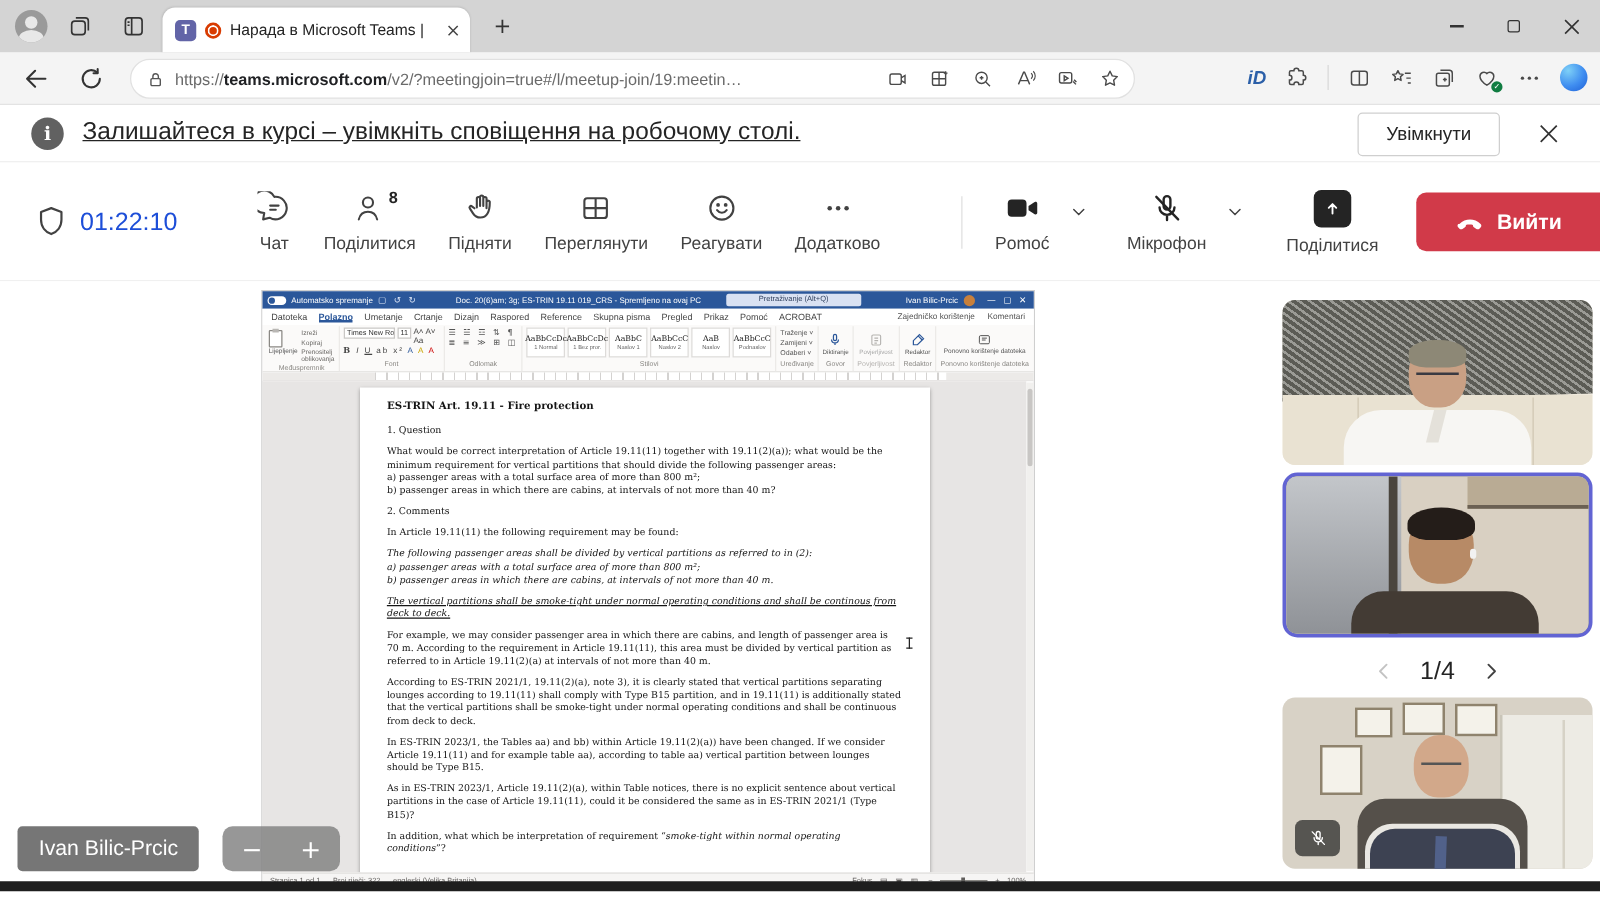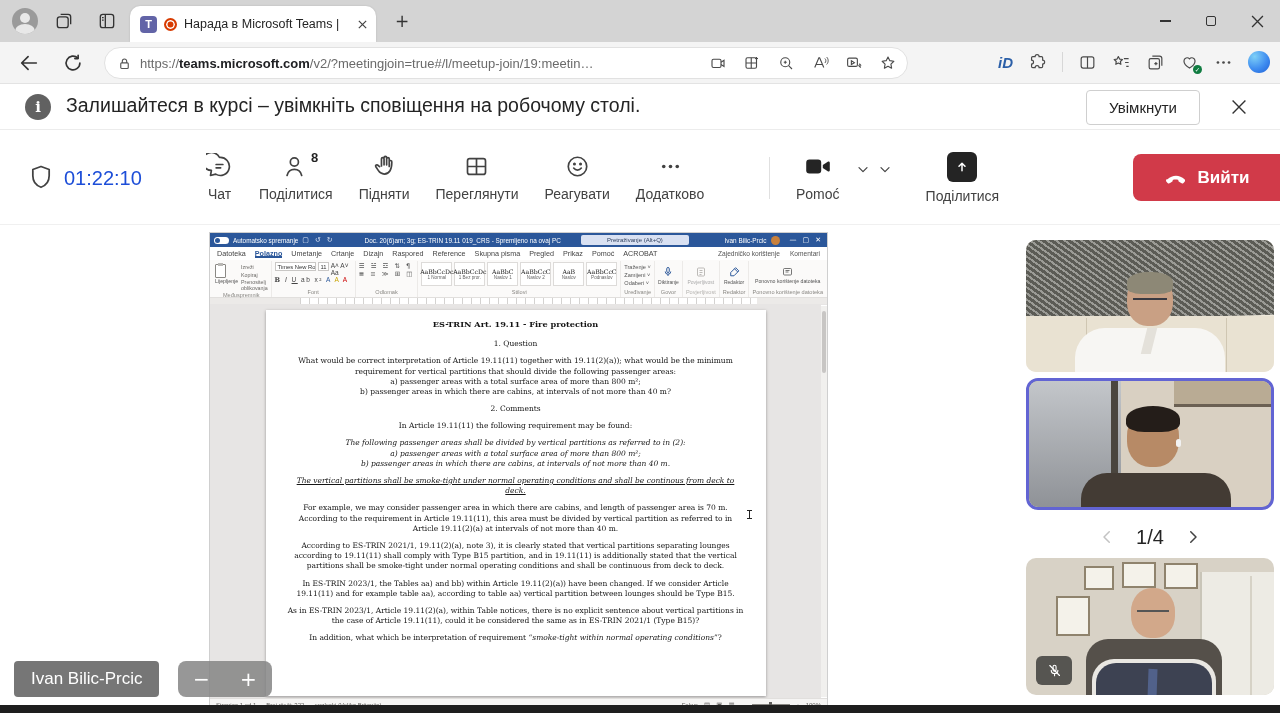--- a/index.html
+++ b/index.html
@@ -38,21 +38,21 @@
   .vdiv{width:1px;height:20px;background:#d7d7d7;}
   .id-ico{font-size:15px;font-weight:bold;font-style:italic;color:#2b5fa8;}
   .copilot{width:22px;height:22px;border-radius:50%;background:radial-gradient(circle at 30% 25%,#7ed0f7,#3f8df0 55%,#1e5fd6);}
   .ess{position:relative;}
   .ess .chk{position:absolute;right:-3px;bottom:-2px;width:9px;height:9px;border-radius:50%;background:#107c41;color:#fff;font-size:6.5px;line-height:9px;text-align:center;}
 
   
   .banner{position:absolute;top:85px;left:0;right:0;height:45px;background:#fff;border-bottom:1px solid #ececec;}
   .info-circ{position:absolute;left:25px;top:9px;width:26px;height:26px;border-radius:50%;background:#616161;color:#fff;
     font-size:15px;font-weight:bold;display:flex;align-items:center;justify-content:center;font-family:"DejaVu Serif",serif;}
-  .banner-text{position:absolute;left:66px;top:9px;font-size:19.5px;color:#242424;}
+  .banner-text{position:absolute;left:66px;top:9px;font-size:19.5px;color:#242424;text-decoration:underline;}
   .banner-btn{position:absolute;right:80px;top:5px;height:35px;padding:0 22px;background:#fff;border:1px solid #cfcfcf;border-radius:4px;
     font-size:15px;color:#242424;display:flex;align-items:center;}
   .banner-close{position:absolute;right:30px;top:11px;width:22px;height:22px;}
 
   
   .teamsbar{position:absolute;top:130px;left:0;right:0;height:95px;background:#fff;border-bottom:1px solid #f0f0f0;}
   .shield{position:absolute;left:27px;top:33px;}
   .timer{position:absolute;left:64px;top:37px;font-size:20px;color:#1d4ed8;}
   .tcenter{position:absolute;left:193px;top:0;height:95px;display:flex;align-items:center;}
   .tbtn{display:flex;flex-direction:column;align-items:center;gap:6px;padding:0 13px;}
@@ -105,22 +105,22 @@
   .stylecard .sn{font-size:4.6px;color:#666;white-space:nowrap;}
   .editlist{display:flex;flex-direction:column;gap:2px;font-size:5.6px;color:#555;margin-top:2px;}
   .bigico{display:flex;flex-direction:column;align-items:center;justify-content:center;flex:1;}
   .ruse{font-size:5.2px;color:#555;text-align:center;line-height:1.2;}
   .wruler{height:7px;background:#fff;border-bottom:1px solid #e7e5e4;position:relative;}
   .wruler .ticks{position:absolute;left:90px;right:70px;top:0;bottom:0;
     background:repeating-linear-gradient(90deg,#c9c7c5 0 1px,transparent 1px 9px);opacity:.8;}
   .wruler .mgl{position:absolute;left:0;top:0;bottom:0;width:90px;background:#eceae8;}
   .wruler .mgr{position:absolute;right:0;top:0;bottom:0;width:70px;background:#eceae8;}
   .wdoc{position:absolute;top:72px;bottom:12px;left:0;right:6px;background:#e7e5e4;overflow:hidden;}
-  .page{position:relative;width:500px;margin:5px auto 0;background:#fff;box-shadow:0 1px 3px rgba(0,0,0,.35);
-    padding:9px 22px 14px;min-height:386px;font-family:"DejaVu Serif",serif;font-size:7.5px;line-height:1.36;color:#151515;text-align:center;}
+  .page{position:relative;width:456px;margin:5px auto 0;background:#fff;box-shadow:0 1px 3px rgba(0,0,0,.35);
+    padding:9px 22px 14px;min-height:386px;font-family:"DejaVu Serif",serif;font-size:7.5px;line-height:1.36;color:#151515;}
   .para{margin:0 0 7px;}
   .p-bold{font-weight:bold;font-size:8.2px;margin-bottom:9px;}
   .p-italic{font-style:italic;}
   .p-iu{font-style:italic;text-decoration:underline;}
   .run-i{font-style:italic;}
   .ibeam{position:absolute;right:16px;top:200px;width:1px;height:9px;background:#222;}
   .ibeam::before,.ibeam::after{content:"";position:absolute;left:-2px;width:5px;height:1px;background:#222;}
   .ibeam::before{top:0;} .ibeam::after{bottom:0;}
   .wstatus{position:absolute;bottom:0;left:0;right:0;height:12px;background:#f6f5f4;border-top:1px solid #e1dfdd;
     display:flex;align-items:center;font-size:6px;color:#605e5c;padding:0 6px;gap:10px;}
@@ -377,20 +377,28 @@
         <svg width="30" height="27" viewBox="0 0 28 24" fill="#242424">
             <rect x="3" y="5.5" width="14" height="13" rx="3"></rect>
             <path d="M18.5 10.5l4.6-3c.8-.5 1.9 0 1.9 1v7c0 1-1.1 1.5-1.9 1l-4.6-3z"></path>
           </svg>
         <span class="lbl">Pomoć</span>
       </div>
       <div class="chev">
         <svg width="16" height="16" viewBox="0 0 24 24" fill="none" stroke="#424242" stroke-width="1.8" stroke-linecap="round" stroke-linejoin="round">
             <path d="M6 10l6 6 6-6"></path>
           </svg>
+      </div>
+      <div class="tbtn" style="margin-left:14px">
+        <svg width="27" height="27" viewBox="0 0 24 24" fill="none" stroke="#242424" stroke-width="1.7" stroke-linecap="round">
+            <rect x="9.7" y="3.5" width="4.8" height="9.5" rx="2.4"></rect>
+            <path d="M6.8 11.5a5.3 5.3 0 0 0 10.6 0M12.1 17v3.4"></path>
+            <path d="M4.5 4l15.5 16"></path>
+          </svg>
+        <span class="lbl">Мікрофон</span>
       </div>
       <div class="chev">
         <svg width="16" height="16" viewBox="0 0 24 24" fill="none" stroke="#424242" stroke-width="1.8" stroke-linecap="round" stroke-linejoin="round">
             <path d="M6 10l6 6 6-6"></path>
           </svg>
       </div>
       <div class="tbtn" style="margin-left:16px">
         <div class="share-sq">
           <svg width="18" height="18" viewBox="0 0 24 24" fill="none" stroke="#fff" stroke-width="2" stroke-linecap="round" stroke-linejoin="round">
               <path d="M12 17V7M12 7L8 11M12 7l4 4"></path>

